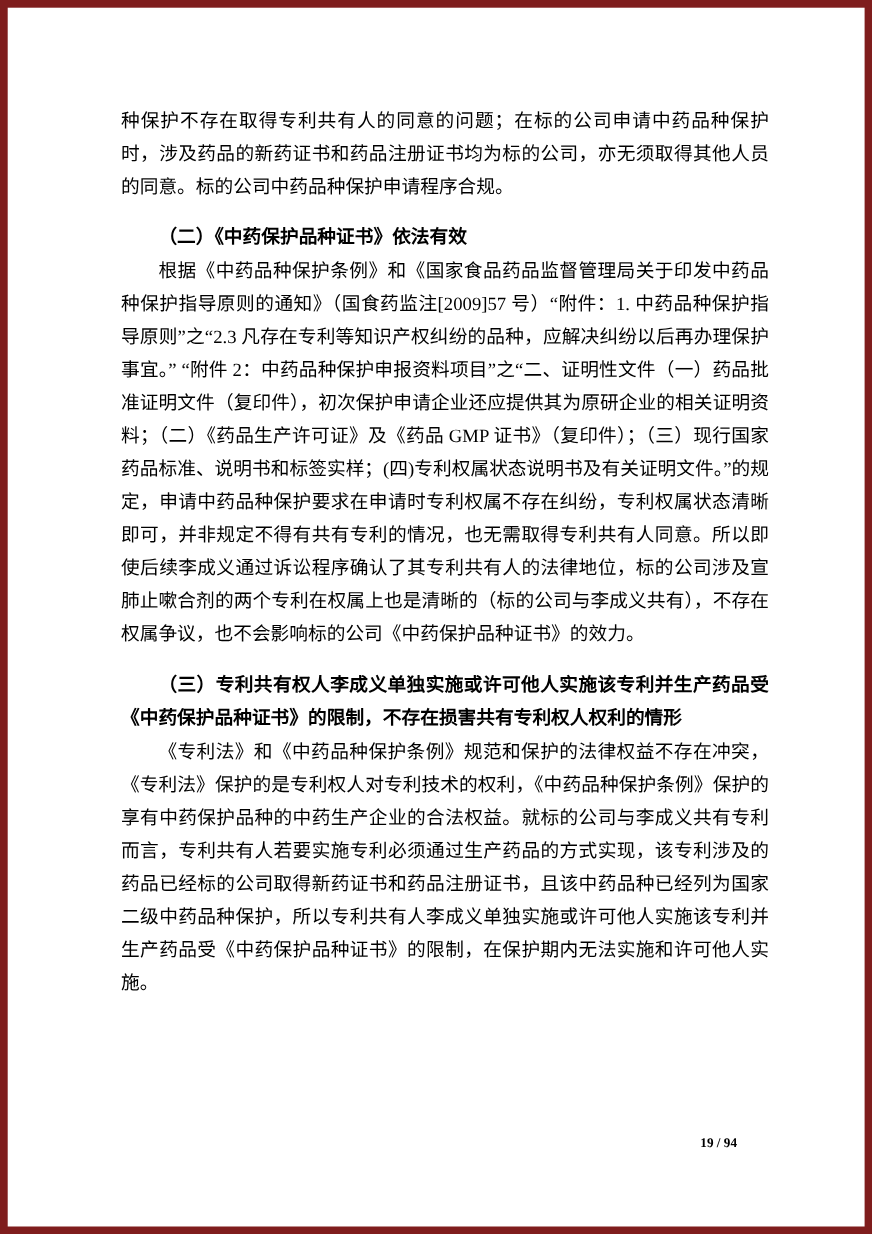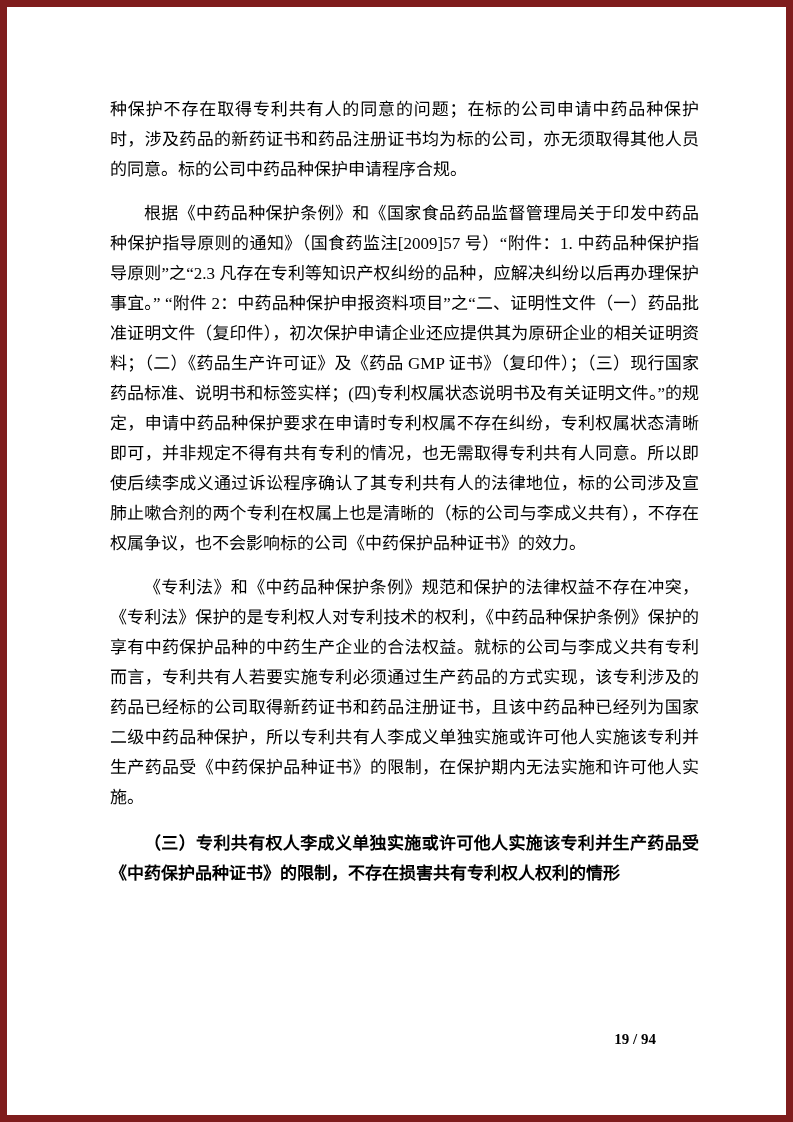--- a/index.html
+++ b/index.html
@@ -40,30 +40,31 @@
   }
   .heading + .block {
     margin-top: 1px;
   }
   .indent {
     text-indent: 2em;
   }
   .page-footer {
     position: absolute;
     top: 1022px;
-    right: 130px;
-    font-size: 15px;
+    right: 116px;
+    font-size: 12px;
     font-weight: bold;
     line-height: 20px;
   }
 </style>
 </head>
 <body>
 
 <div class="page">
   <div class="content">
     <p class="block">种保护不存在取得专利共有人的同意的问题；在标的公司申请中药品种保护时，涉及药品的新药证书和药品注册证书均为标的公司，亦无须取得其他人员的同意。标的公司中药品种保护申请程序合规。</p>
+    <p class="block heading indent">（二）《中药保护品种证书》依法有效</p>
     <p class="block indent">根据《中药品种保护条例》和《国家食品药品监督管理局关于印发中药品种保护指导原则的通知》（国食药监注[2009]57 号）“附件：1. 中药品种保护指导原则”之“2.3 凡存在专利等知识产权纠纷的品种，应解决纠纷以后再办理保护事宜。” “附件 2：中药品种保护申报资料项目”之“二、证明性文件（一）药品批准证明文件（复印件），初次保护申请企业还应提供其为原研企业的相关证明资料；（二）《药品生产许可证》及《药品 GMP 证书》（复印件）；（三）现行国家药品标准、说明书和标签实样；(四)专利权属状态说明书及有关证明文件。”的规定，申请中药品种保护要求在申请时专利权属不存在纠纷，专利权属状态清晰即可，并非规定不得有共有专利的情况，也无需取得专利共有人同意。所以即使后续李成义通过诉讼程序确认了其专利共有人的法律地位，标的公司涉及宣肺止嗽合剂的两个专利在权属上也是清晰的（标的公司与李成义共有），不存在权属争议，也不会影响标的公司《中药保护品种证书》的效力。</p>
+    <p class="block heading indent">（三）专利共有权人李成义单独实施或许可他人实施该专利并生产药品受《中药保护品种证书》的限制，不存在损害共有专利权人权利的情形</p>
     <p class="block indent">《专利法》和《中药品种保护条例》规范和保护的法律权益不存在冲突，《专利法》保护的是专利权人对专利技术的权利，《中药品种保护条例》保护的享有中药保护品种的中药生产企业的合法权益。就标的公司与李成义共有专利而言，专利共有人若要实施专利必须通过生产药品的方式实现，该专利涉及的药品已经标的公司取得新药证书和药品注册证书，且该中药品种已经列为国家二级中药品种保护，所以专利共有人李成义单独实施或许可他人实施该专利并生产药品受《中药保护品种证书》的限制，在保护期内无法实施和许可他人实施。</p>
-    <p class="block heading indent">（三）专利共有权人李成义单独实施或许可他人实施该专利并生产药品受《中药保护品种证书》的限制，不存在损害共有专利权人权利的情形</p>
   </div>
   <div class="page-footer">19 / 94</div>
 </div>
 
 </body></html>

